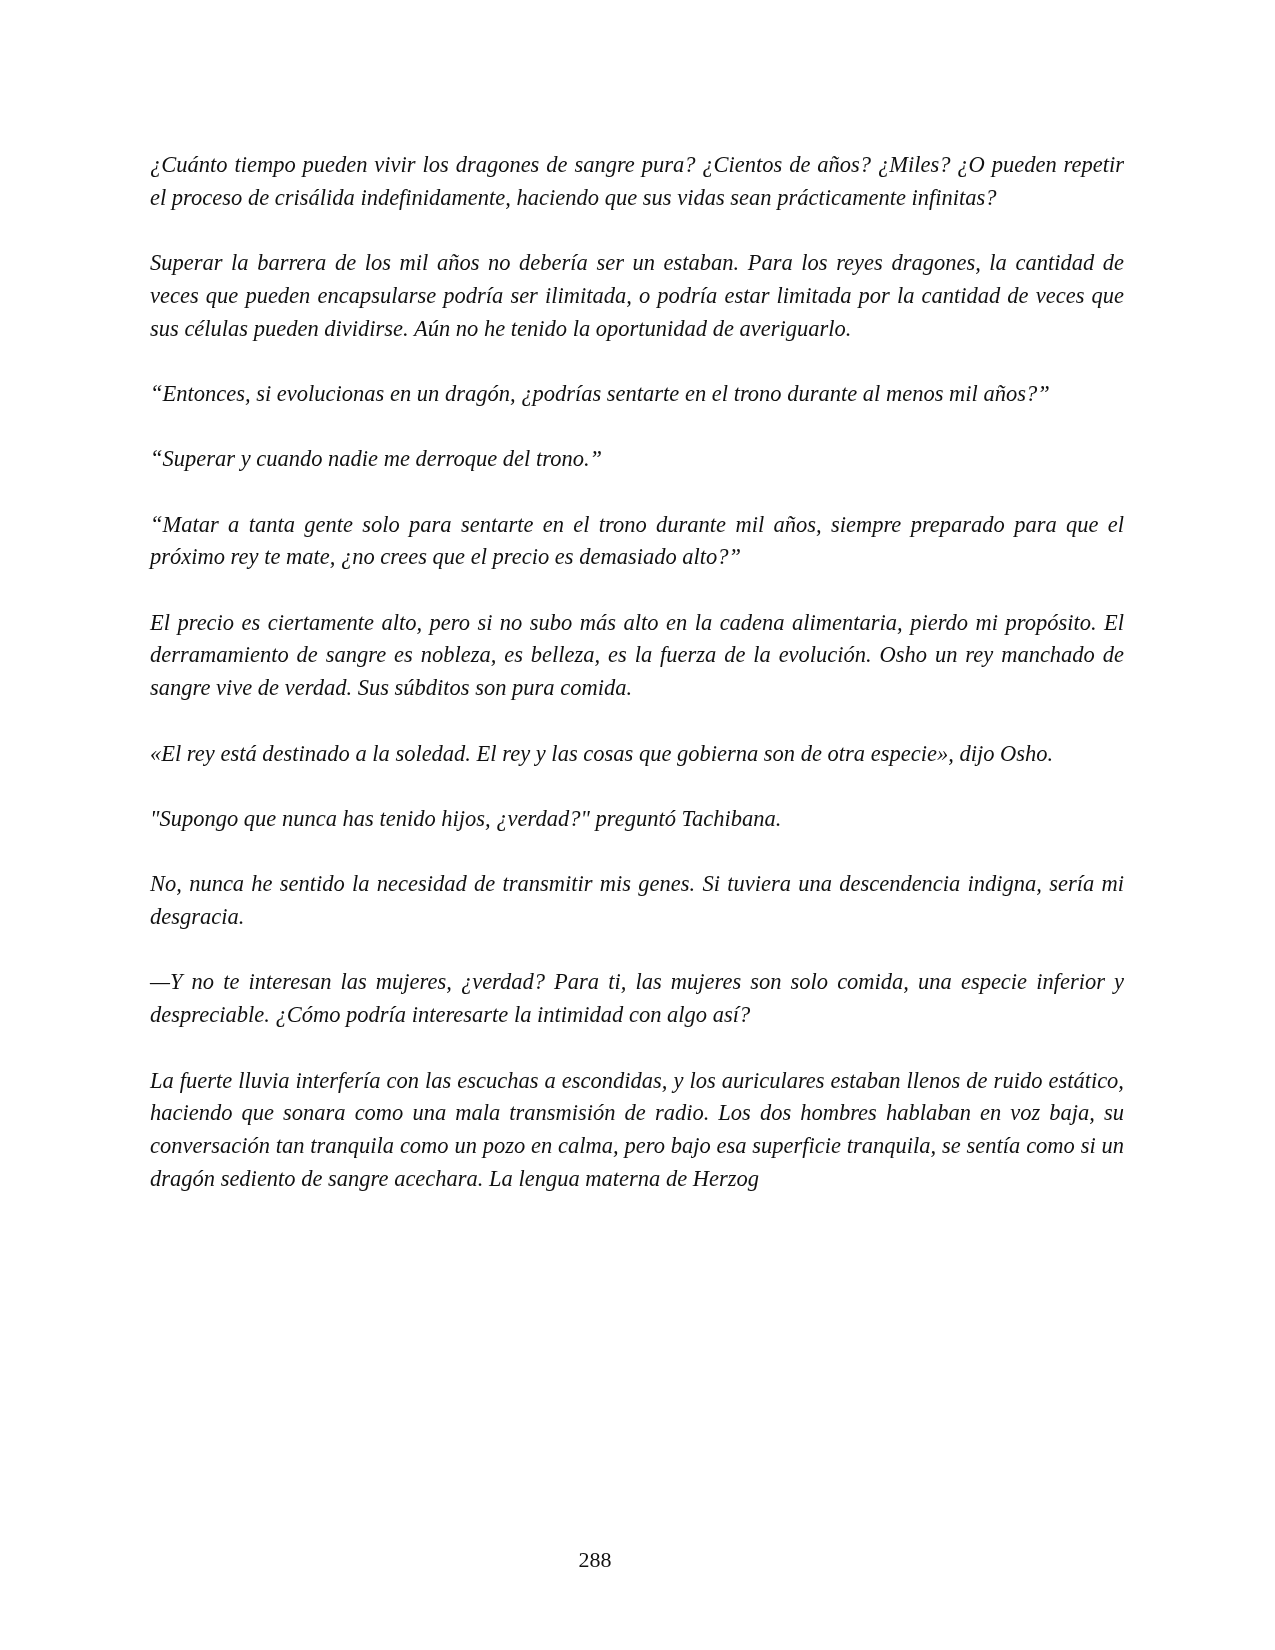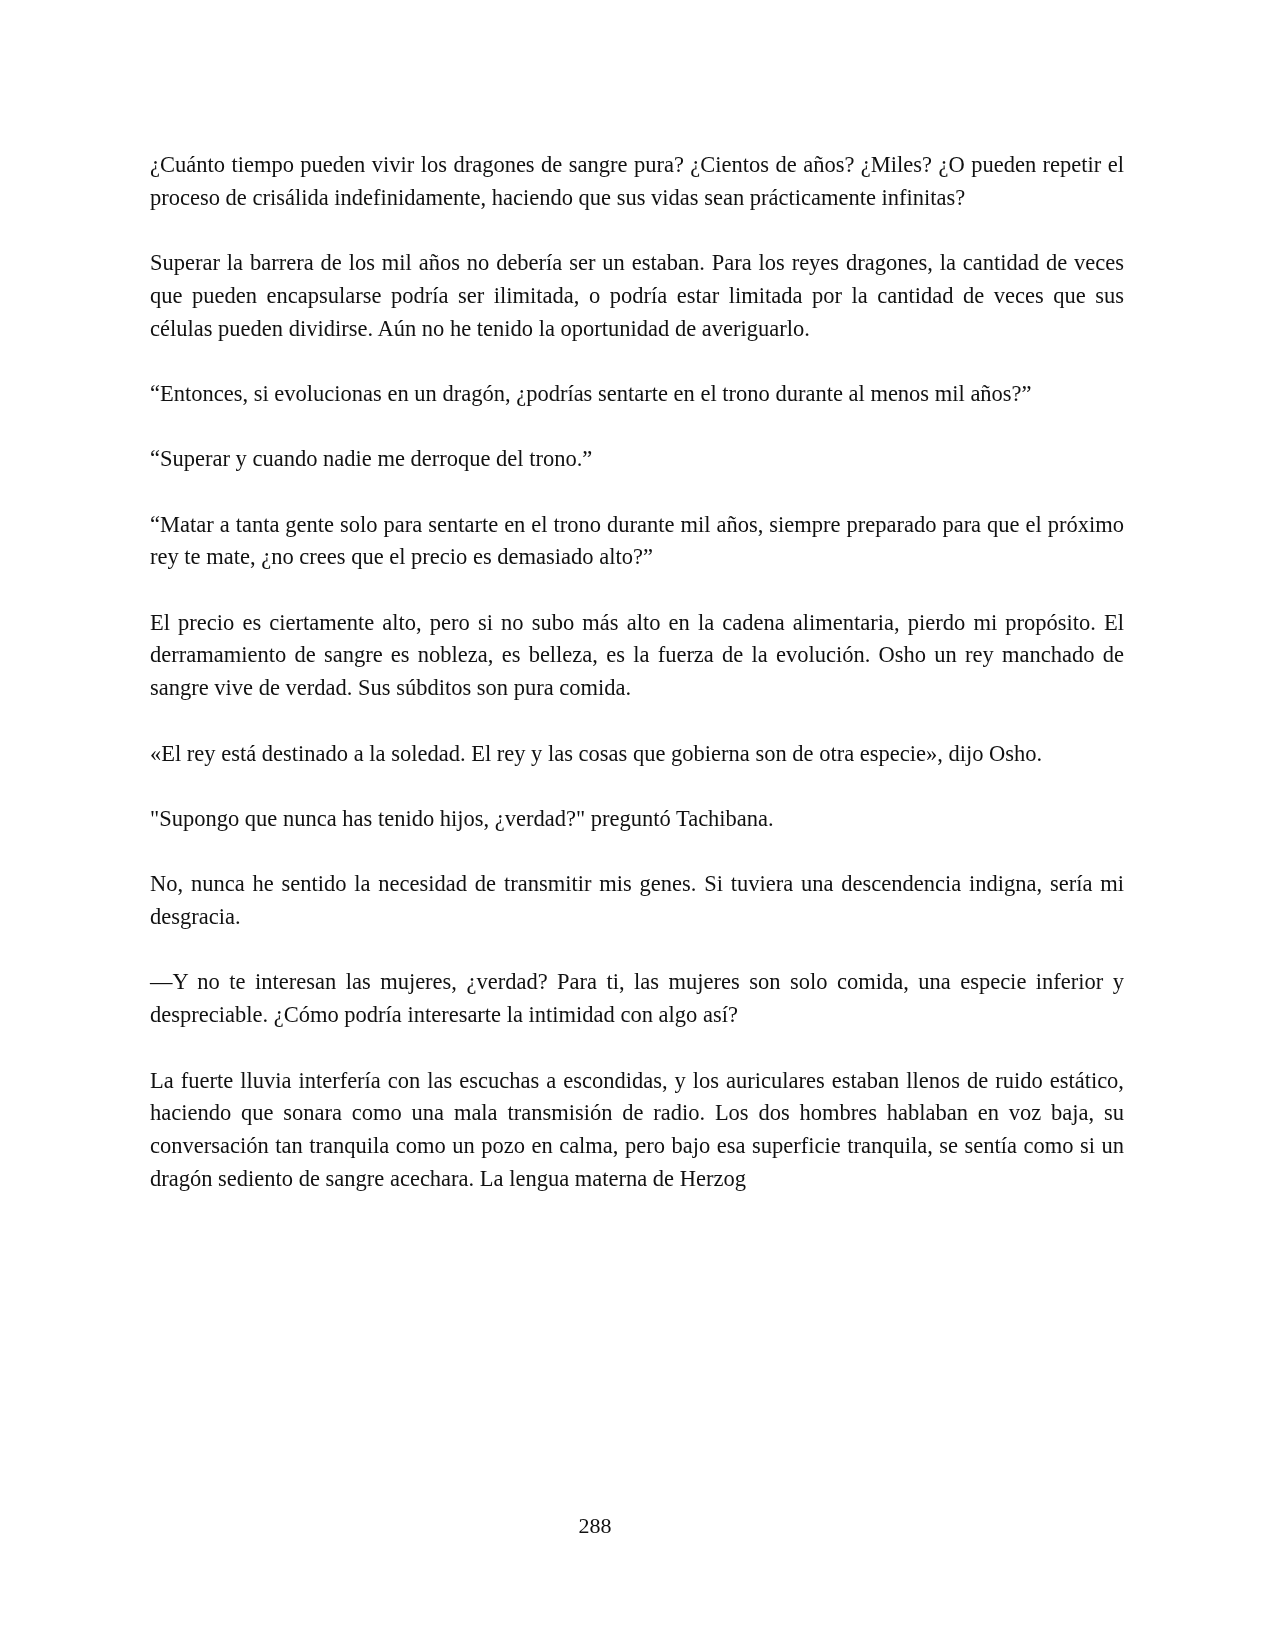--- a/index.html
+++ b/index.html
@@ -20,26 +20,27 @@
       left: 150px;
       top: 149px;
       width: 974px;
     }
     .para {
       margin: 0 0 32.7px 0;
       font-size: 22.5px;
       line-height: 32.7px;
       text-align: justify;
       hyphens: none;
+      font-style: italic;
     }
     .page-number {
       position: absolute;
       left: 0;
       width: 1190px;
-      top: 1512px;
+      top: 1546px;
       text-align: center;
       font-size: 22px;
       line-height: 28px;
     }
   </style>
 </head>
 <body>
 
 <div class="page-body">
   <p class="para">¿Cuánto tiempo pueden vivir los dragones de sangre pura? ¿Cientos de años? ¿Miles? ¿O pueden repetir el proceso de crisálida indefinidamente, haciendo que sus vidas sean prácticamente infinitas?</p>

